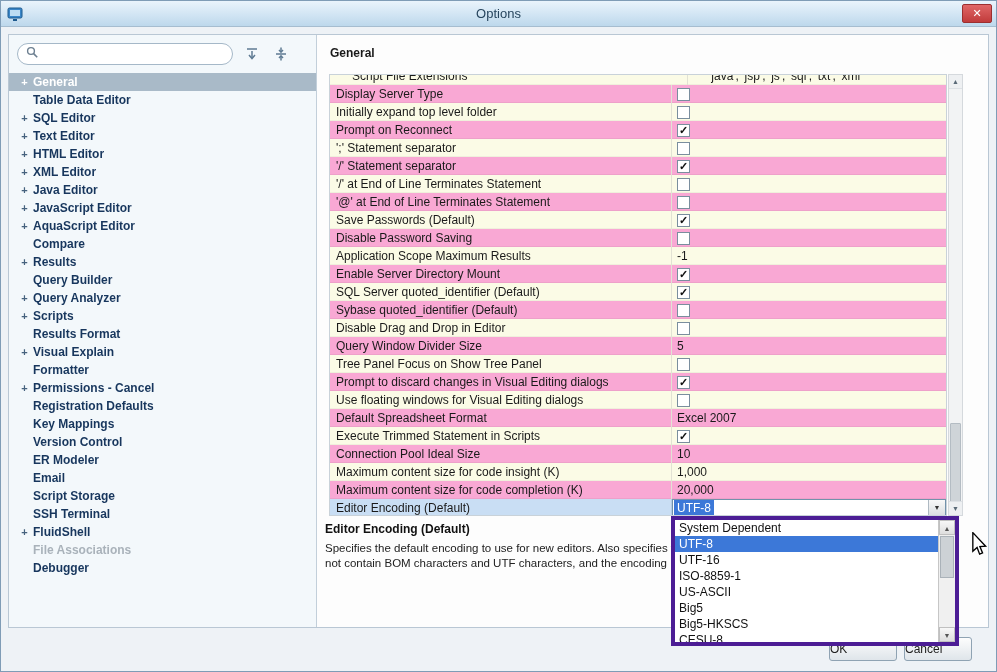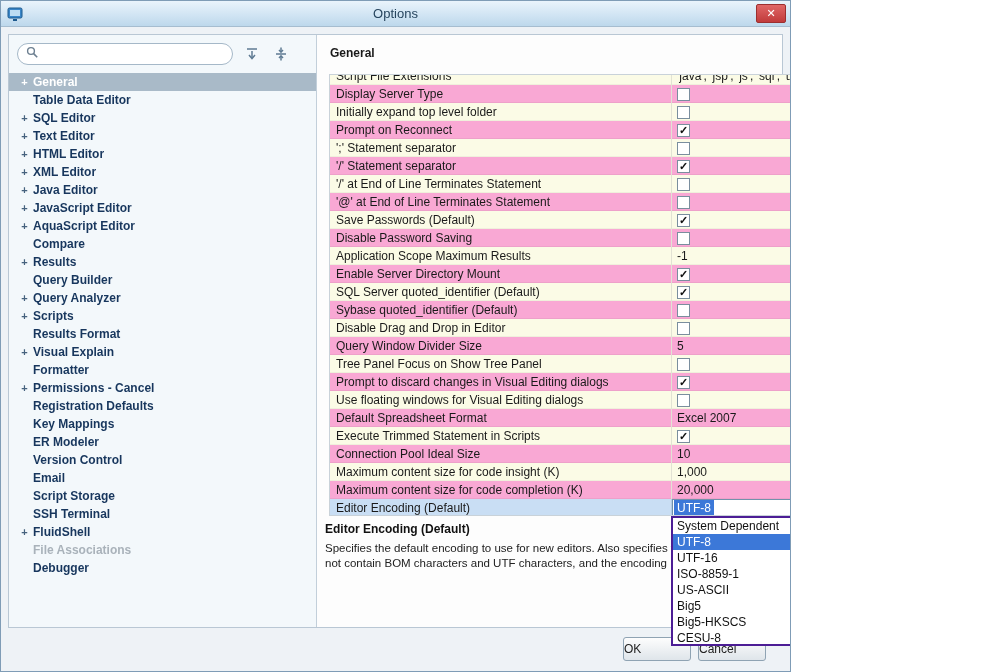--- a/index.html
+++ b/index.html
@@ -1,17 +1,17 @@
 <!DOCTYPE html>
 <html><head>
 <meta charset="utf-8">
 <style>
   * { margin:0; padding:0; box-sizing:border-box; }
   body { margin:0; background:#fff; font-family:"Liberation Sans", sans-serif; }
-  .window { position:relative; width:791px; height:672px; border:1px solid #7f9cb6; background:#eef2f6; overflow:hidden; }
+  .window { position:relative; width:997px; height:672px; border:1px solid #7f9cb6; background:#eef2f6; overflow:hidden; }
 
   
   .titlebar { position:absolute; top:0; left:0; right:0; height:26px;
     background:linear-gradient(#eaf4fc,#bdd8ec); border-bottom:1px solid #a6bdd0; }
   .app-icon { position:absolute; left:6px; top:5px; }
   .title { position:absolute; left:0; right:0; top:5px; text-align:center; font-size:13px; color:#27455e; }
   .close-btn { position:absolute; right:4px; top:3px; width:30px; height:19px;
     background:linear-gradient(#e06767,#c13b3b); border:1px solid #9c2f2f; border-radius:2px;
     color:#fff; font-size:11px; line-height:17px; text-align:center; }
 
@@ -40,21 +40,21 @@
   .main-header { position:absolute; top:11px; left:13px; font-size:12px; font-weight:bold; color:#1a1a1a; }
   .settings { position:absolute; top:39px; left:12px; width:618px; height:442px;
     border:1px solid #c9d2d9; overflow:hidden; background:#fff; }
   .srow { display:flex; height:18px; line-height:18px; font-size:12px; color:#1a1a1a;
     box-shadow: inset 0 -1px 0 rgba(0,0,0,0.045); overflow:hidden; }
   .srow.cream { background:#fbfbe6; }
   .srow.white { background:#f9a8d4; }
   .slabel { width:342px; padding-left:6px; border-right:1px solid #e2e2d4; white-space:nowrap; overflow:hidden; }
   .sval { flex:1; padding-left:5px; display:flex; align-items:center; white-space:nowrap; overflow:hidden; }
   .srow.clip { height:10px; }
-  .srow.clip .slabel, .srow.clip .sval { margin-top:-8px; }
+  .srow.clip .slabel, .srow.clip .sval { margin-top:-8px;margin-left:16px; }
   .cb { width:13px; height:13px; border:1px solid #7a8e9e; background:#fff; font-size:11px;
     line-height:11px; text-align:center; color:#111; font-weight:bold; display:inline-block; }
   .srow.sel { background:#c9def4; }
   .srow.sel .slabel { border-right-color:#b3cbe4; }
   .srow.sel .sval { padding:0; }
   .combo { display:flex; align-items:center; width:100%; height:18px; background:#fff;
     border:1px solid #7292ab; }
   .combo-text { background:#3c78d8; color:#fff; padding:0 3px; font-size:12px; height:16px;
     line-height:16px; margin-left:1px; }
   .combo-btn { margin-left:auto; width:17px; height:16px; background:linear-gradient(#f8f8f8,#d9dde1);
@@ -76,21 +76,21 @@
   .desc-line { font-size:11.5px; color:#222; line-height:15px; white-space:nowrap; overflow:hidden; }
 
   
   .footer { position:absolute; left:0; right:0; bottom:0; height:30px; display:flex;
     justify-content:flex-end; align-items:center; gap:7px; padding-right:17px; }
   .btn { width:68px; height:24px; font-size:12px; background:linear-gradient(#fdfdfd,#dfe5ea);
     border:1px solid #8fa3b3; border-radius:3px; color:#222; text-align:left; line-height:22px; }
 
   
   .popup { position:absolute; left:670px; top:515px; width:288px; height:130px; background:#fff;
-    border:2px solid #4c1d95; z-index:100; display:flex; }
+    border:4px solid #4c1d95; z-index:100; display:flex; }
   .popup-list { flex:1; overflow:hidden; }
   .ddi { height:16px; line-height:16px; font-size:12px; padding-left:4px; color:#111; white-space:nowrap; }
   .ddi.sel { background:#3c78d8; color:#fff; }
   .popup-scroll { width:17px; border-left:1px solid #c6c6c6; position:relative; background:#f0f0f0; }
   .pbtn { position:absolute; left:0; right:0; height:15px; text-align:center; font-size:7px;
     line-height:15px; color:#555; background:linear-gradient(#f7f7f7,#dedede); border:1px solid #c0c0c0; }
   .pbtn.up { top:0; } .pbtn.down { bottom:0; }
   .pthumb { position:absolute; top:16px; left:1px; right:1px; height:42px;
     background:#cdd2d6; border:1px solid #aab2b9; }
 
@@ -220,25 +220,25 @@
             <div class="tree-item">
               <span class="expander"></span>
               <span class="tree-label">Registration Defaults</span>
             </div>
             <div class="tree-item">
               <span class="expander"></span>
               <span class="tree-label">Key Mappings</span>
             </div>
             <div class="tree-item">
               <span class="expander"></span>
+              <span class="tree-label">Version Control</span>
+            </div>
+            <div class="tree-item">
+              <span class="expander"></span>
               <span class="tree-label">ER Modeler</span>
-            </div>
-            <div class="tree-item">
-              <span class="expander"></span>
-              <span class="tree-label">Version Control</span>
             </div>
             <div class="tree-item">
               <span class="expander"></span>
               <span class="tree-label">Email</span>
             </div>
             <div class="tree-item">
               <span class="expander"></span>
               <span class="tree-label">Script Storage</span>
             </div>
             <div class="tree-item">

